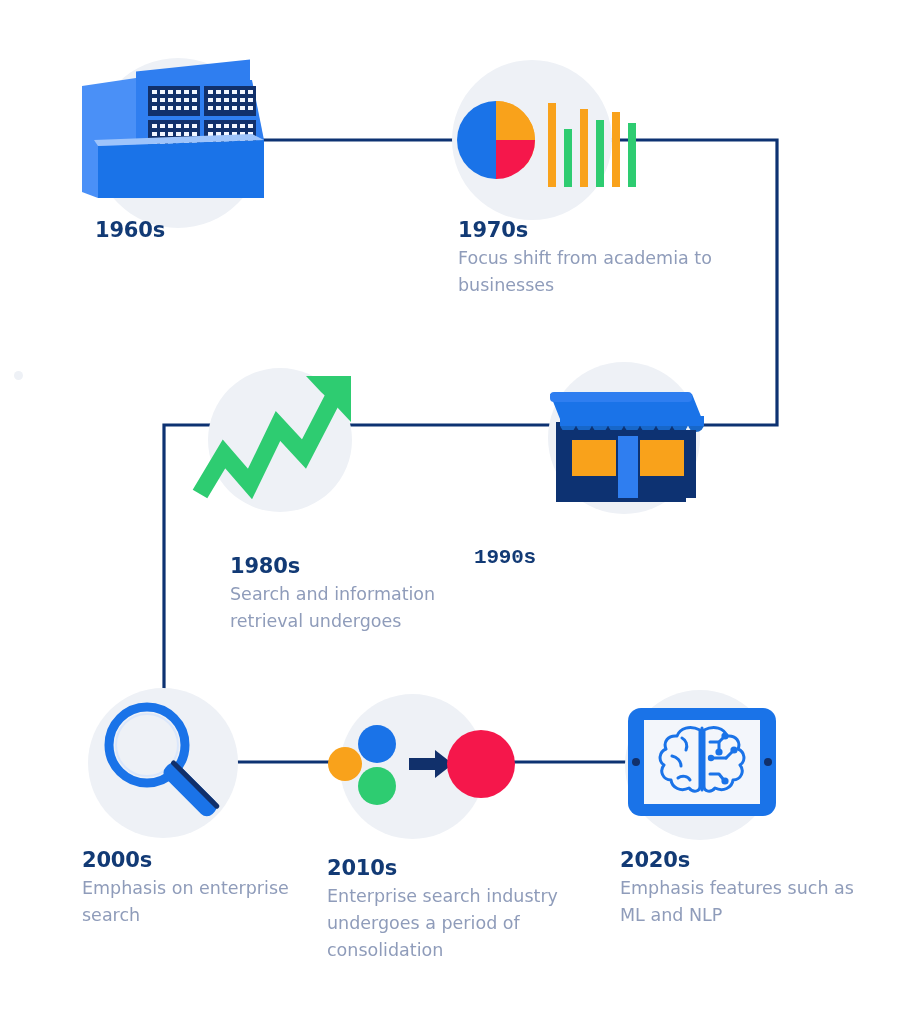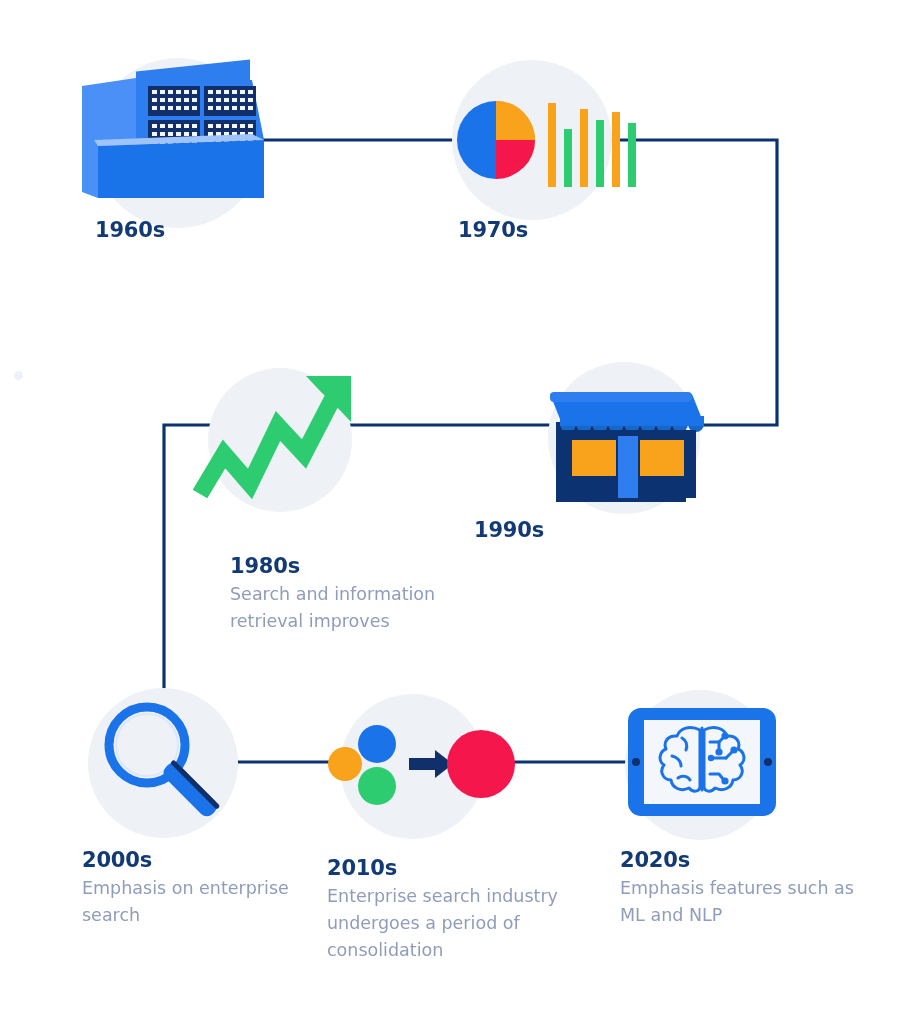--- a/index.html
+++ b/index.html
@@ -205,31 +205,32 @@
 
     <rect x="98" y="8" width="8" height="84" fill="#f9a21b"></rect>
     <rect x="114" y="34" width="8" height="58" fill="#2ecc71"></rect>
     <rect x="130" y="14" width="8" height="78" fill="#f9a21b"></rect>
     <rect x="146" y="25" width="8" height="67" fill="#2ecc71"></rect>
     <rect x="162" y="17" width="8" height="75" fill="#f9a21b"></rect>
     <rect x="178" y="28" width="8" height="64" fill="#2ecc71"></rect>
   </svg>
   <div class="entry-text" style="left:458px; top:218px; width:300px;">
     <p class="entry-decade">1970s</p>
+    <p class="entry-desc">Focus shift from academia to businesses</p>
   </div>
 
   <div class="icon-disc" style="left:208px; top:368px; width:144px; height:144px;"></div>
   <svg class="icon-art" style="left:188px; top:368px;" width="175" height="145" viewBox="0 0 175 145">
     <path d="M 12 126 L 36 86 L 62 116 L 90 58 L 116 86 L 146 28" fill="none" stroke="#2ecc71" stroke-width="17" stroke-linejoin="miter" stroke-linecap="butt"></path>
     <polygon points="118,8 163,8 163,54 148,38 133,24" fill="#2ecc71"></polygon>
     <polygon points="124,12 160,12 160,48" fill="#2ecc71"></polygon>
   </svg>
   <div class="entry-text" style="left:230px; top:518px; width:215px;margin-top:36px;">
     <p class="entry-decade">1980s</p>
-    <p class="entry-desc">Search and information retrieval improves</p>
+    <p class="entry-desc">Search and information retrieval undergoes</p>
   </div>
 
   <div class="icon-disc" style="left:548px; top:362px; width:152px; height:152px;"></div>
   <svg class="icon-art" style="left:544px; top:378px;" width="175" height="125" viewBox="0 0 175 125">
 
     <rect x="12" y="44" width="130" height="80" fill="#0d3272"></rect>
 
     <path d="M 6 16 L 148 16 L 160 46 L 18 46 Z" fill="#1a73e8"></path>
     <rect x="6" y="14" width="142" height="10" rx="4" fill="#2f7ef0"></rect>
 
@@ -246,21 +247,21 @@
     </g>
     <rect x="16" y="38" width="144" height="10" fill="#1a73e8"></rect>
 
     <rect x="16" y="52" width="136" height="68" fill="#0d3272"></rect>
 
     <rect x="28" y="62" width="44" height="36" fill="#f9a21b"></rect>
     <rect x="96" y="62" width="44" height="36" fill="#f9a21b"></rect>
 
     <rect x="74" y="58" width="20" height="62" fill="#2f7ef0"></rect>
   </svg>
-  <div class="entry-text" style="left:474px; top:518px; width:360px;">
+  <div class="entry-text" style="left:474px; top:546px; width:360px;font-family:Liberation Mono, monospace;">
     <p class="entry-decade">1990s</p>
   </div>
 
   <div class="icon-disc" style="left:88px; top:688px; width:150px; height:150px;"></div>
   <svg class="icon-art" style="left:95px; top:695px;" width="140" height="140" viewBox="0 0 140 140">
     <circle cx="52" cy="50" r="38" fill="none" stroke="#1a73e8" stroke-width="9"></circle>
     <circle cx="52" cy="50" r="31" fill="none" stroke="#dbe7fb" stroke-width="2"></circle>
     <g transform="rotate(45 80 80)">
       <rect x="68" y="70" width="66" height="19" rx="8" fill="#1a73e8"></rect>
       <rect x="68" y="70" width="66" height="5" rx="2.5" fill="#11306b"></rect>

